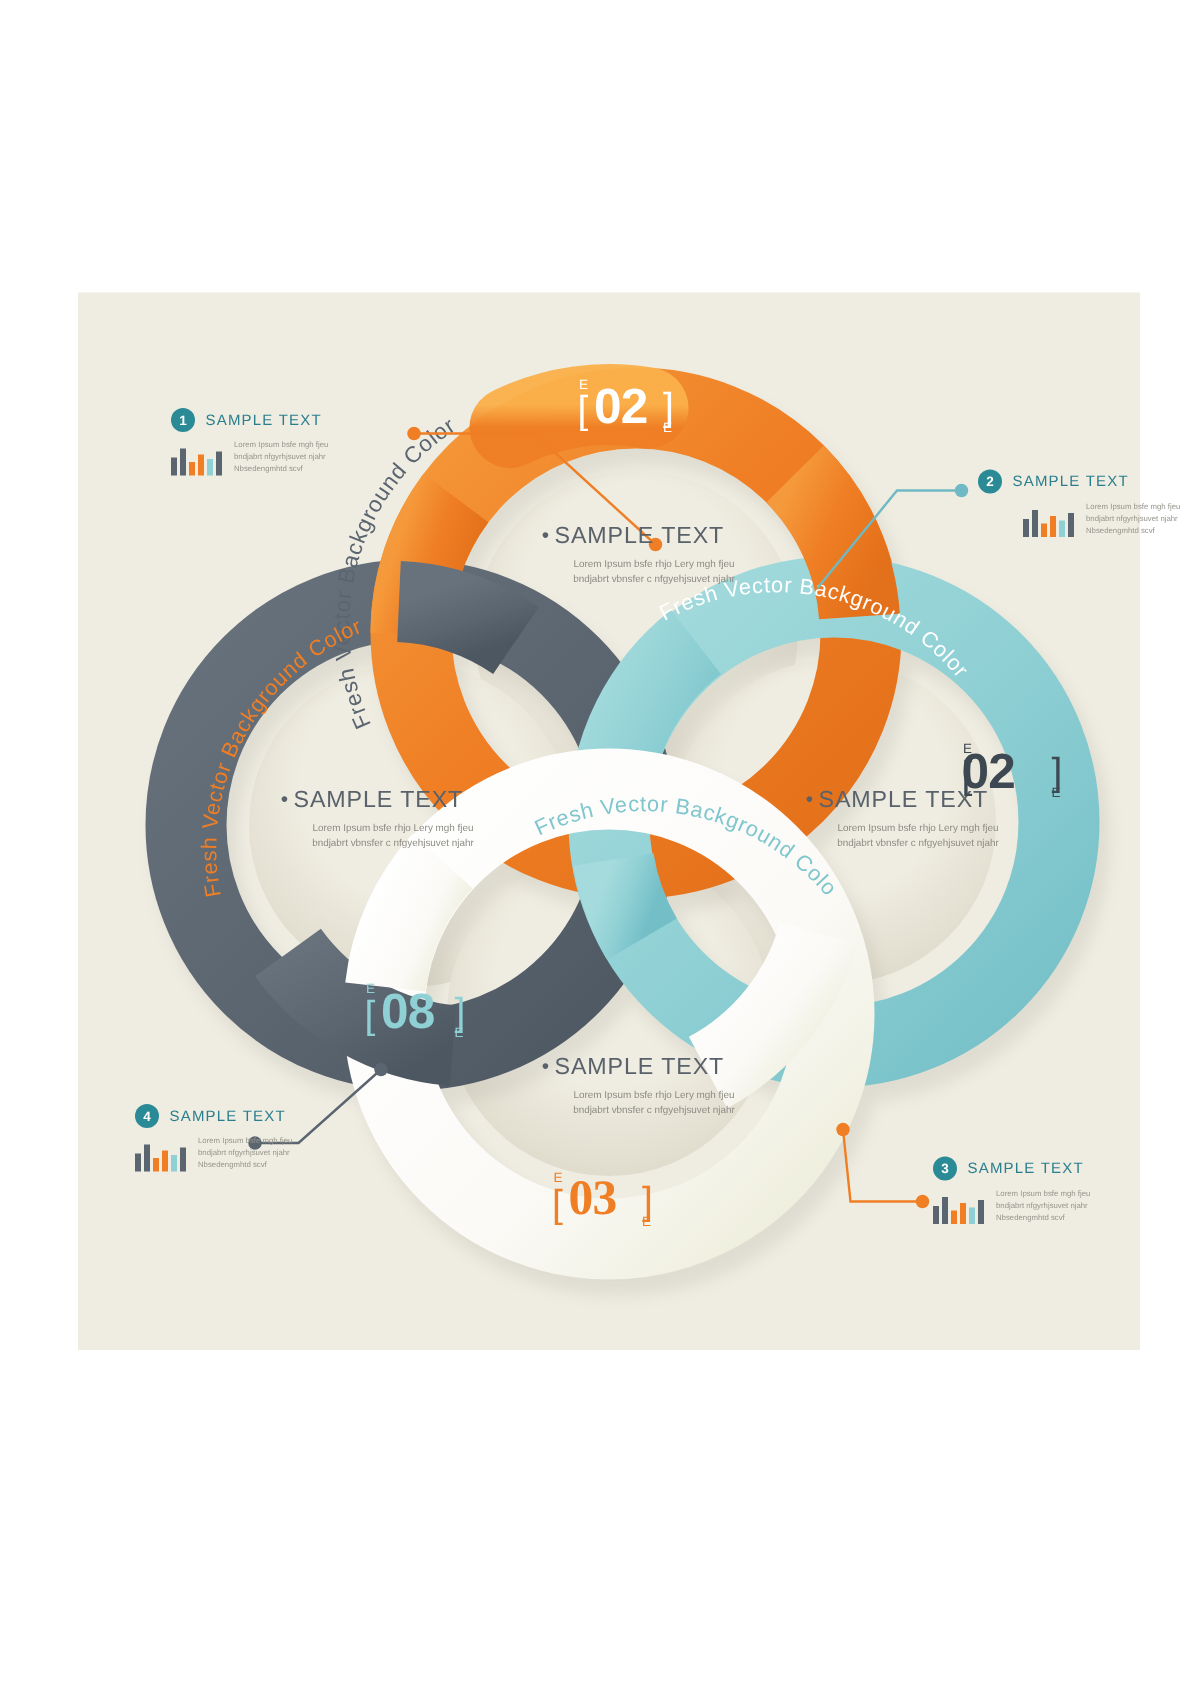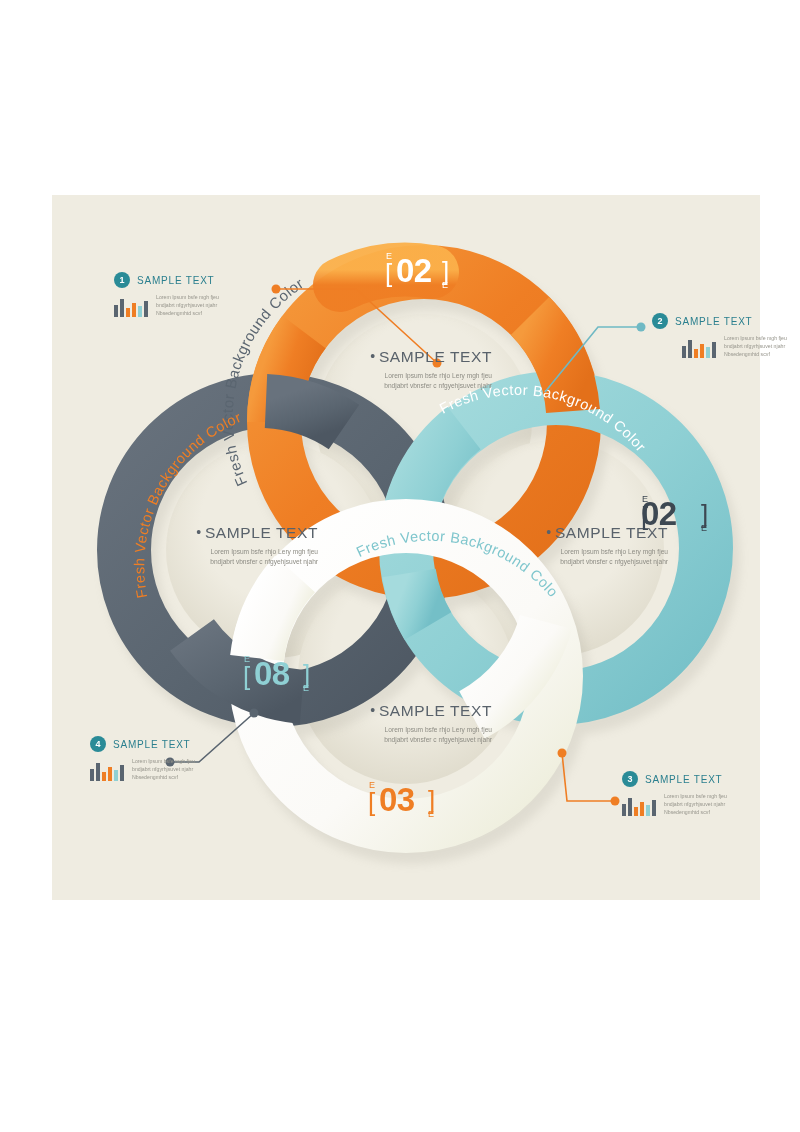--- a/index.html
+++ b/index.html
@@ -8,21 +8,21 @@
     font-family:"Liberation Sans", sans-serif;
   }
   #canvas{
     position:absolute;left:52px;top:195px;width:708px;height:705px;
     background:#efece1;
   }
   #stage{position:absolute;left:0;top:0;width:800px;height:1132px;}
   svg#art{position:absolute;left:0;top:0;width:800px;height:1132px;}
 
   
-  .ctr{position:absolute;text-align:right;}
+  .ctr{position:absolute;text-align:center;}
   .ctr .hd{
     font-size:15.5px;letter-spacing:.6px;color:#59626b;white-space:nowrap;
   }
   .ctr .hd .dot{font-size:14px;vertical-align:1px;margin-right:3px;}
   .ctr .bd{
     margin-top:5px;font-size:6.6px;line-height:1.45;color:#8d8c84;
     width:112px;margin-left:28px;
   }
 
   
@@ -232,21 +232,21 @@
   <span class="brk" style="left:1px;top:-2px;color:#3d4852;">E</span>
   <span class="brk" style="left:0;top:6px;color:#3d4852;font-size:26px;">[</span>
   <div class="val" style="color:#3d4852;">02</div>
   <span class="brk" style="left:60px;top:4px;color:#3d4852;font-size:26px;">]</span>
   <span class="brk" style="left:60px;top:27px;color:#3d4852;">E</span>
 </div>
 
 <div class="num" style="left:368px;top:783px;">
   <span class="brk" style="left:1px;top:-2px;color:#ef7e24;">E</span>
   <span class="brk" style="left:0;top:6px;color:#ef7e24;font-size:26px;">[</span>
-  <div class="val" style="color:#ef7e24;margin-left:11px;">03</div>
+  <div class="val" style="color:#ef7e24;margin-left:11px;font-family:Liberation Serif, serif;">03</div>
   <span class="brk" style="left:60px;top:4px;color:#ef7e24;font-size:26px;">]</span>
   <span class="brk" style="left:60px;top:27px;color:#ef7e24;">E</span>
 </div>
 
 <div class="num" style="left:243px;top:657px;">
   <span class="brk" style="left:1px;top:-2px;color:#8fd0d4;">E</span>
   <span class="brk" style="left:0;top:6px;color:#8fd0d4;font-size:26px;">[</span>
   <div class="val" style="color:#8fd0d4;margin-left:11px;">08</div>
   <span class="brk" style="left:60px;top:4px;color:#8fd0d4;font-size:26px;">]</span>
   <span class="brk" style="left:60px;top:27px;color:#8fd0d4;">E</span>

